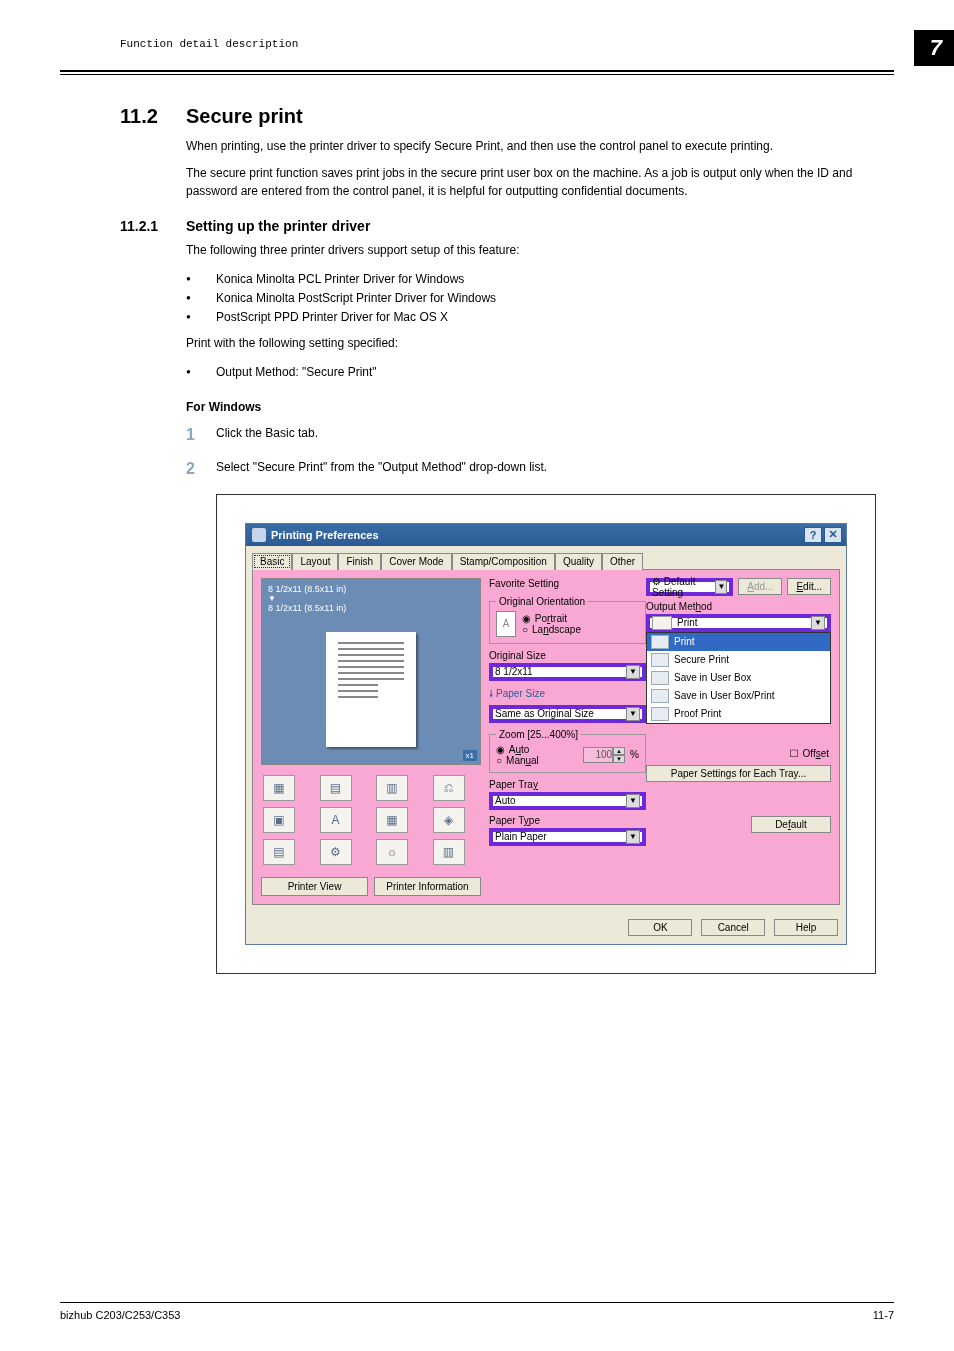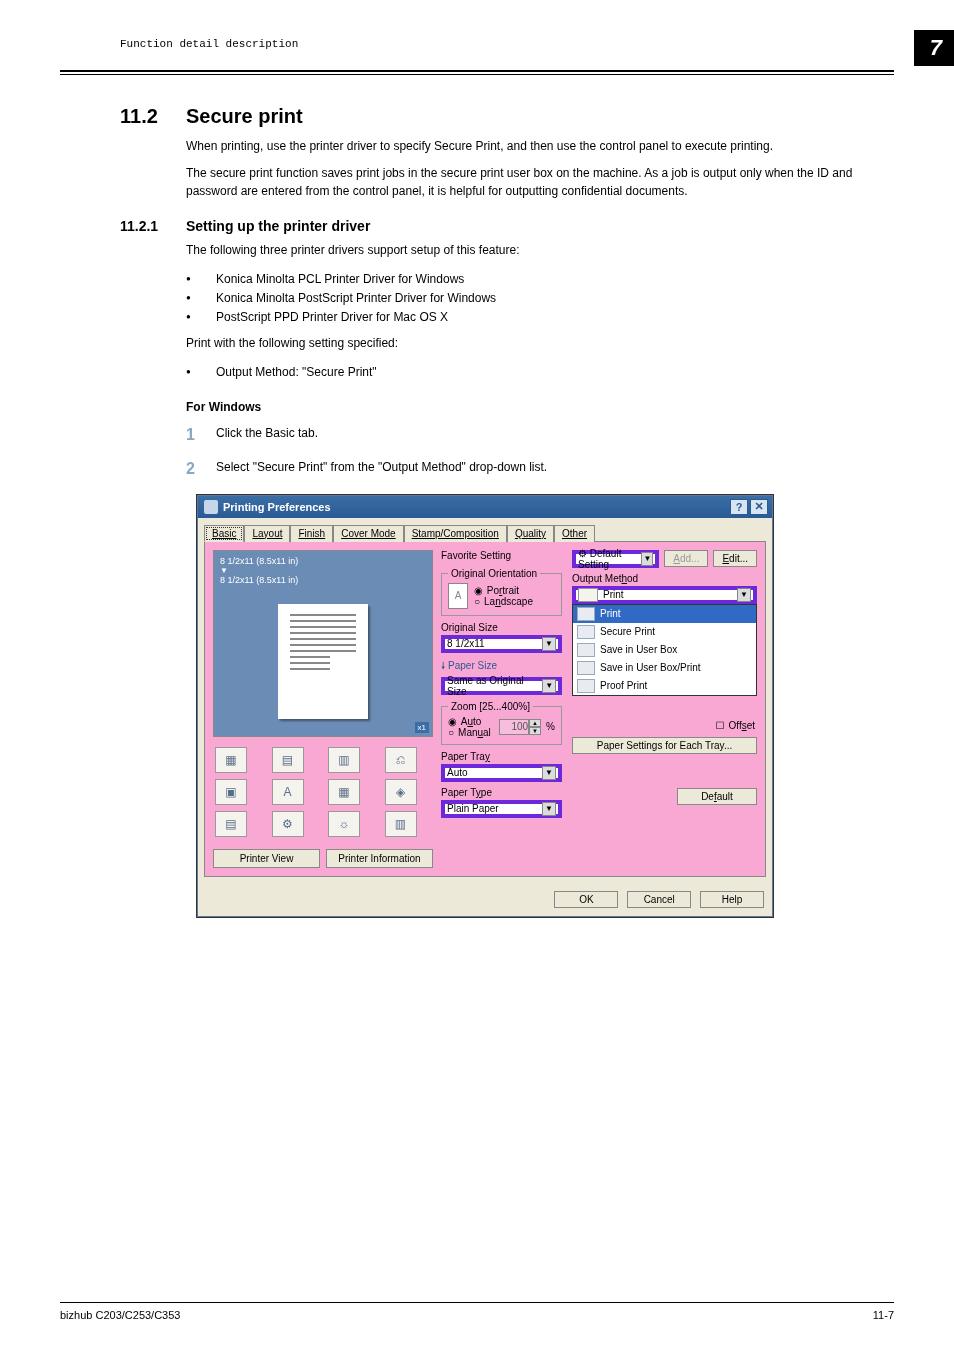--- a/index.html
+++ b/index.html
@@ -85,23 +85,24 @@
     font-size: 12px;
   }
   .step-num {
     font-size: 16px;
     font-weight: bold;
     color: #8aa6c1;
     width: 30px;
     flex-shrink: 0;
   }
   .screenshot-frame {
-    margin-left: 76px;
+    margin-left: 96px;
     border: 1px solid #333;
-    width: 578px;
+    width: 660px;
+    padding: 28px;
     background: #fff;
   }
   
   .dialog {
     font-family: Tahoma, Arial, sans-serif;
     font-size: 10px;
     border: 1px solid #5a7aa3;
     background: #ece9d8;
   }
   .titlebar {
@@ -127,21 +128,20 @@
     gap: 0;
     font-size: 10px;
   }
   .tab {
     border: 1px solid #888;
     border-bottom: none;
     padding: 2px 7px;
     background: #ece9d8;
     position: relative;
     top: 1px;
-    text-decoration: underline;
   }
   .tab.selected {
     background: #ece9d8;
     border-bottom: 1px solid #ece9d8;
     z-index: 2;
     outline: 1px dotted #333;
     outline-offset: -3px;
   }
   .tab-body {
     margin: 0 6px 6px 6px;
@@ -183,21 +183,21 @@
     padding: 4px 2px;
   }
   .icon-grid .ic {
     width: 32px; height: 26px; border:1px solid #999; background:#f4f3ee;
     display:flex; align-items:center; justify-content:center; font-size:12px; color:#5a6e88;
   }
   .pv-buttons { display:flex; gap:6px; margin-top:8px; }
   .pv-buttons button {
     flex:1; font-size:10px; padding:3px 0; background:#ece9d8; border:1px solid #888;
   }
-  .right-col { flex:1; display:flex; gap:10px; }
+  .right-col { flex:1; display:flex; }
   .mid-col { flex:1; }
   .out-col { width: 185px; }
   .row { display:flex; align-items:center; gap:5px; margin-bottom:5px; font-size:10px; }
   .label { font-size:10px; margin-bottom:2px; }
   .combo, input.txt {
     width: 100%; font-size:10px; padding:1px 2px; background:#fff; border:4px solid #6d28d9;
     height: 18px;
   }
   .combo { display:flex; align-items:center; justify-content:space-between; }
   .combo .arrow { width:14px; height:14px; background:#dcdcdc; border:1px solid #888; text-align:center; line-height:12px; font-size:8px; }

